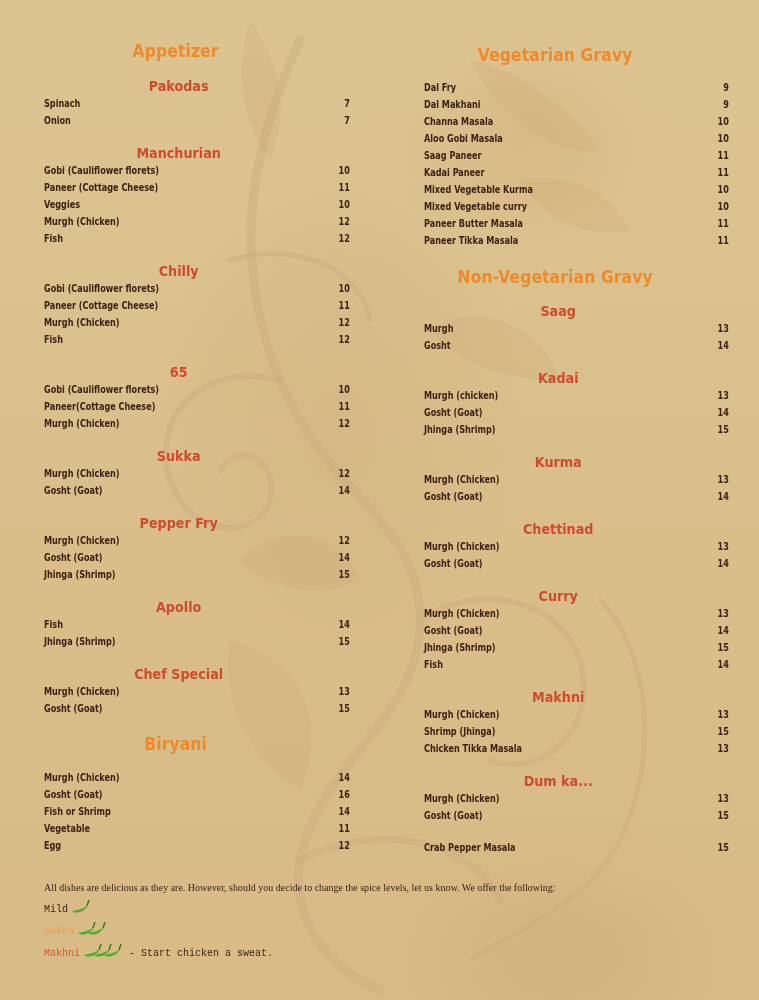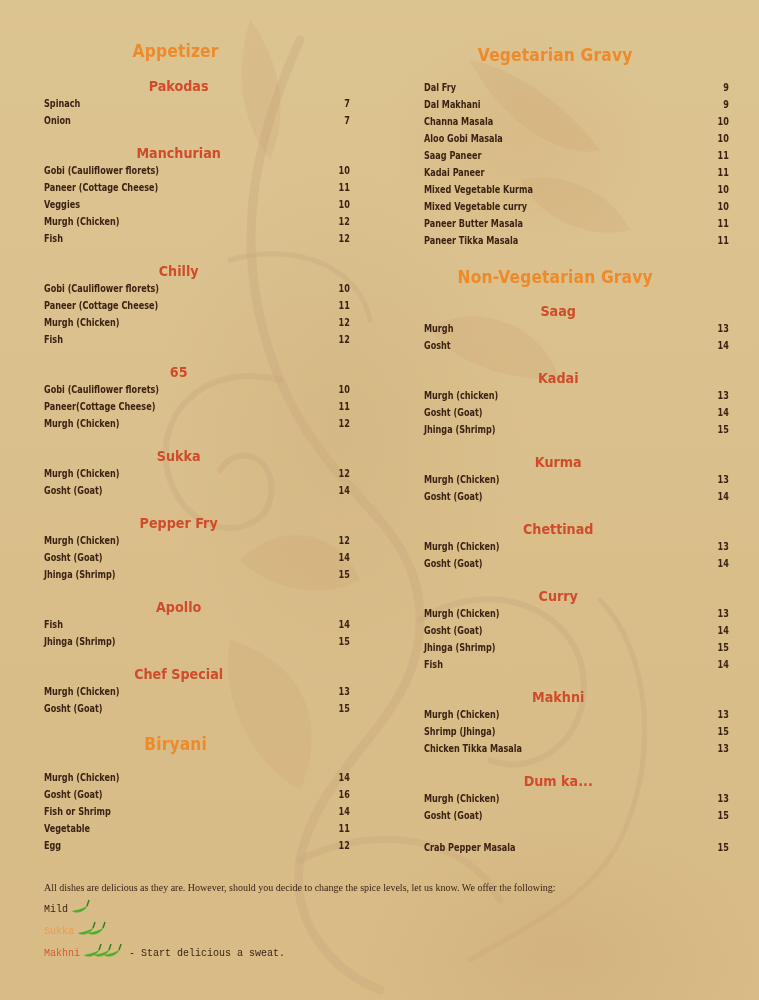--- a/index.html
+++ b/index.html
@@ -403,16 +403,16 @@
       <div class="line spice">
         <span class="lvl-spicy">Makhni</span>
         <span class="chili"><svg width="42" height="16" viewBox="0 0 42 16">
             <path d="M2 12 C 6 15, 14 14, 18 6 C 15 9, 8 11, 2 12 Z" fill="#4caf2d"></path>
             <path d="M17 7 L 19 1" stroke="#2f7a1a" stroke-width="1.4" fill="none"></path>
             <path d="M12 12 C 16 15, 24 14, 28 6 C 25 9, 18 11, 12 12 Z" fill="#4caf2d"></path>
             <path d="M27 7 L 29 1" stroke="#2f7a1a" stroke-width="1.4" fill="none"></path>
             <path d="M22 12 C 26 15, 34 14, 38 6 C 35 9, 28 11, 22 12 Z" fill="#4caf2d"></path>
             <path d="M37 7 L 39 1" stroke="#2f7a1a" stroke-width="1.4" fill="none"></path>
           </svg></span>
-        <span>- Start delicious a sweat.</span>
+        <span>- Start chicken a sweat.</span>
       </div>
     </div>
 </div>
 
 </body></html>

